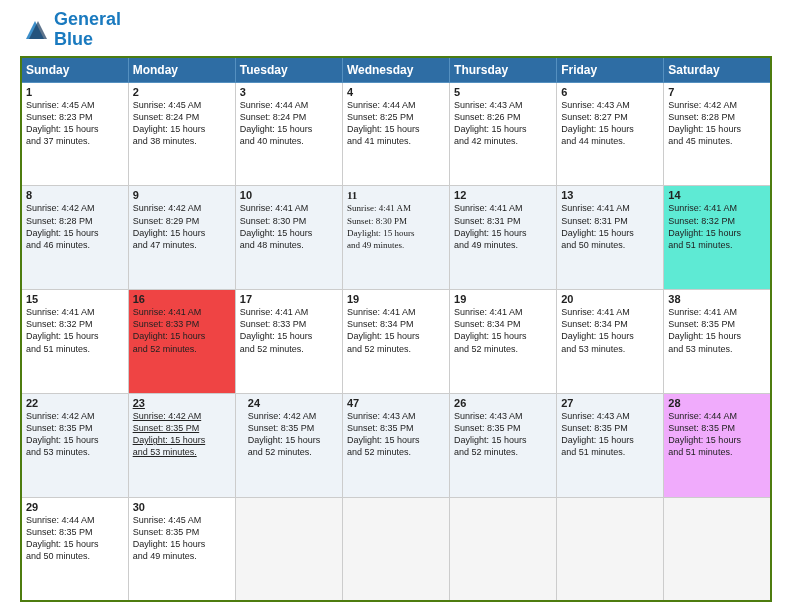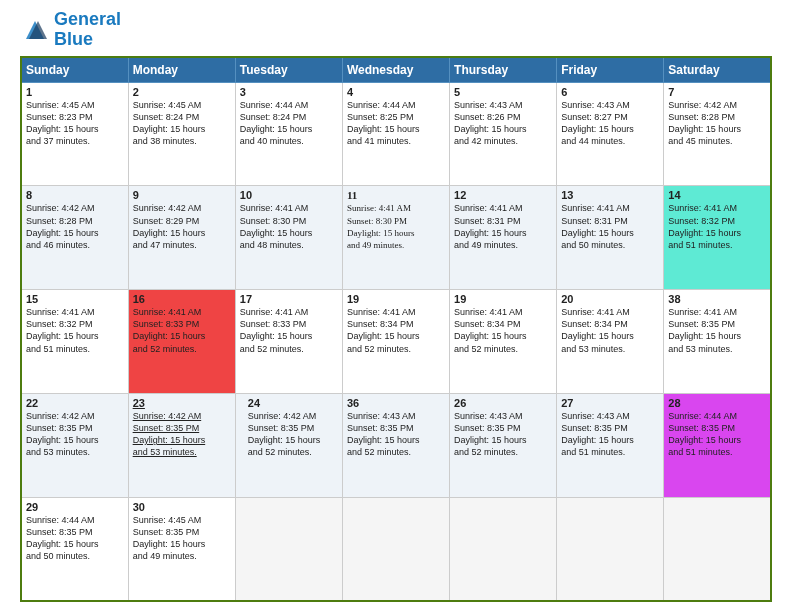--- a/index.html
+++ b/index.html
@@ -303,41 +303,41 @@
 and 53 minutes.</div>
           </td>
           <td style="background: rgb(238, 243, 248); padding-left: 12px;">
             <span class="day-num">24</span>
             <div class="day-info" style="white-space: pre-line;">Sunrise: 4:42 AM
 Sunset: 8:35 PM
 Daylight: 15 hours
 and 52 minutes.</div>
           </td>
           <td style="background: rgb(238, 243, 248);">
-            <span class="day-num">36</span>
+            <span class="day-num">47</span>
             <div class="day-info" style="white-space: pre-line;">Sunrise: 4:43 AM
 Sunset: 8:35 PM
 Daylight: 15 hours
 and 52 minutes.</div>
           </td>
           <td style="background: rgb(238, 243, 248);">
             <span class="day-num">26</span>
             <div class="day-info" style="white-space: pre-line;">Sunrise: 4:43 AM
 Sunset: 8:35 PM
 Daylight: 15 hours
 and 52 minutes.</div>
           </td>
           <td style="background: rgb(238, 243, 248);">
             <span class="day-num">27</span>
             <div class="day-info" style="white-space: pre-line;">Sunrise: 4:43 AM
 Sunset: 8:35 PM
 Daylight: 15 hours
 and 51 minutes.</div>
           </td>
-          <td style="background: #d946ef;">
+          <td style="background: #f0abfc;">
             <span class="day-num">28</span>
             <div class="day-info" style="white-space: pre-line;">Sunrise: 4:44 AM
 Sunset: 8:35 PM
 Daylight: 15 hours
 and 51 minutes.</div>
           </td>
         </tr>
         <tr>
           <td style="background: rgb(255, 255, 255);">
             <span class="day-num">29</span>

